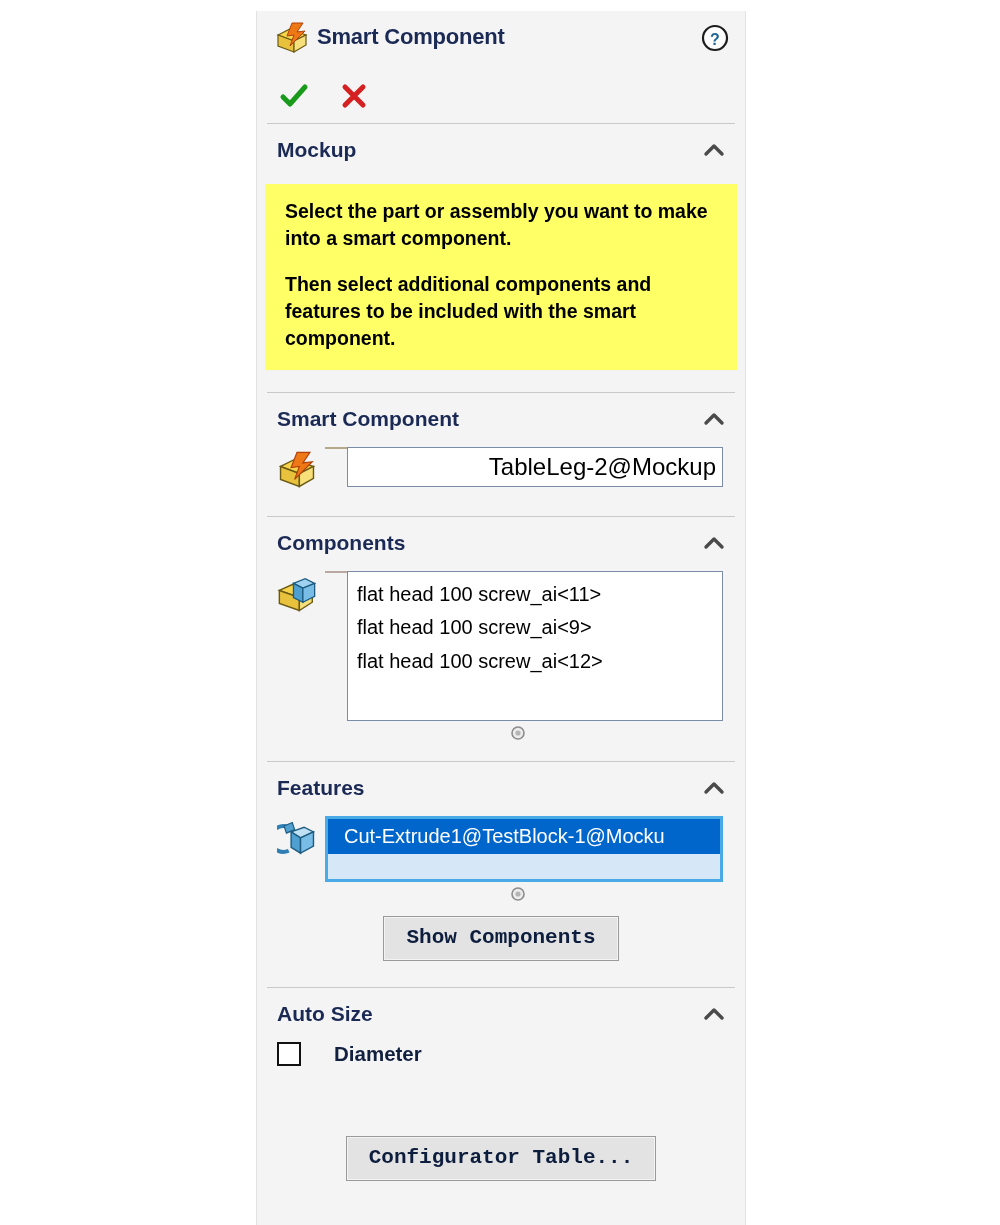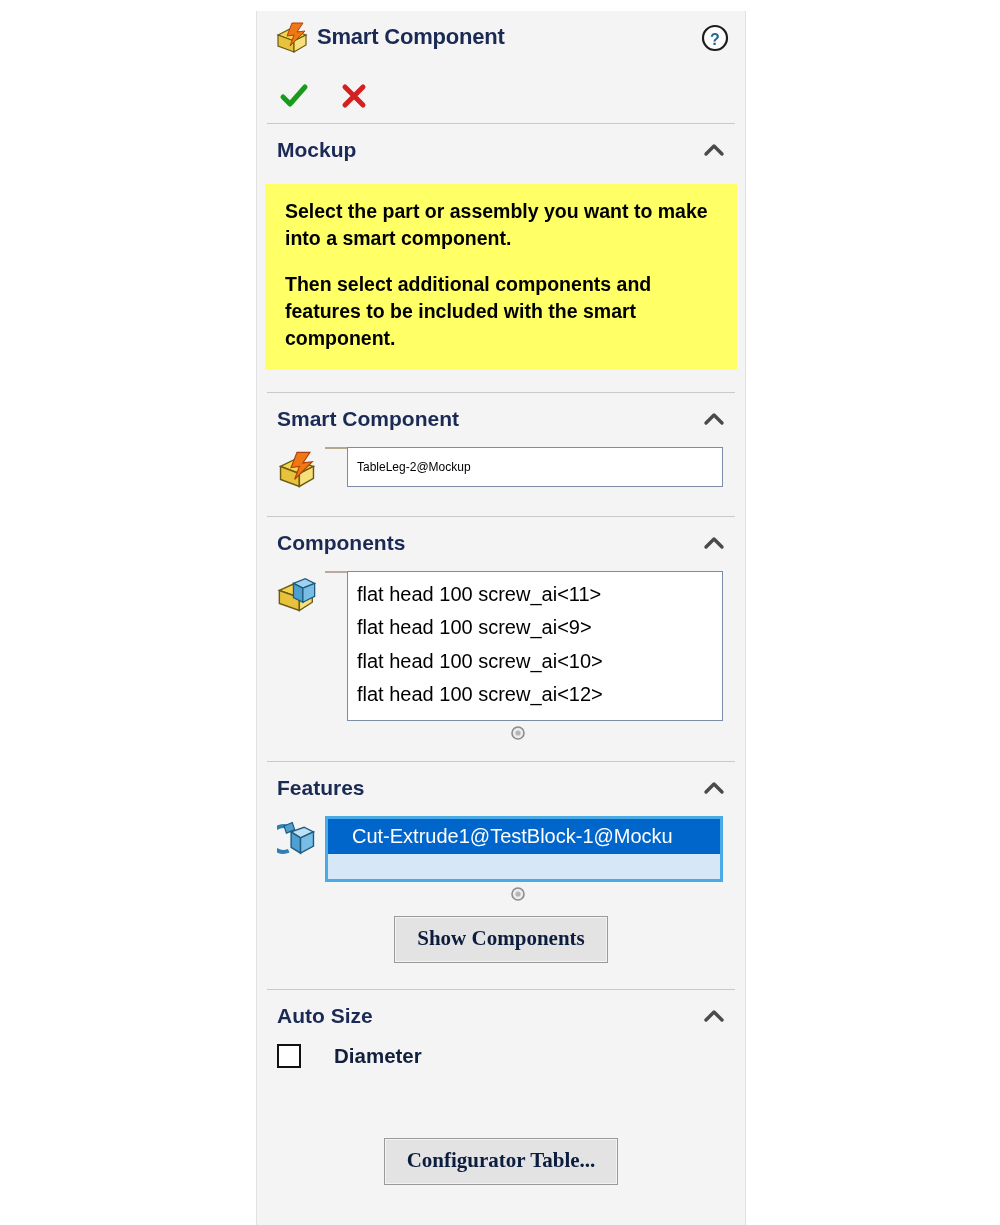--- a/index.html
+++ b/index.html
@@ -127,25 +127,26 @@
   .swatch.pink { background: #ff77bb; border-color: #b9a9a2; }
 
   .txt-field {
     flex: 1;
     height: 40px;
     background: #ffffff;
     border: 1px solid #7a8ca8;
     display: flex;
     align-items: center;
     padding: 0 6px 0 9px;
-    font-size: 12px;
+    font-size: 24px;
     color: #000000;
     cursor: text;
     overflow: hidden;
     white-space: nowrap;
+    justify-content: flex-end;
   }
 
   .list-box {
     flex: 1;
     height: 150px;
     background: #ffffff;
     border: 1px solid #7a8ca8;
     padding: 6px 6px 0 9px;
     overflow: hidden;
   }
@@ -159,21 +160,21 @@
   
   .list-box.focused {
     height: 66px;
     padding: 0;
     border: 3px solid #4aaae5;
     background: #d6e7f7;
   }
   .list-box.focused .list-item.selected {
     background: #0066cc;
     color: #ffffff;
-    padding: 4px 0 5px 24px;
+    padding: 4px 0 5px 16px;
     line-height: 1.3;
     overflow: hidden;
     text-overflow: clip;
   }
 
   
   .grip-wrap {
     display: flex;
     justify-content: center;
     padding-top: 4px;
@@ -184,21 +185,21 @@
   
   .btn-row {
     display: flex;
     justify-content: center;
     padding-top: 14px;
   }
   .push-btn {
     background: #e3e3e3;
     border: 1px solid #9a9a9a;
     box-shadow: inset 0 0 0 1px #f3f3f3;
-    font-family: Liberation Serif, serif;
+    font-family: Liberation Mono, monospace;
     font-size: 21px;
     font-weight: bold;
     color: #0d1d3d;
     padding: 9px 22px 11px 22px;
     cursor: pointer;
   }
 
   
   .chk-row {
     display: flex;
@@ -320,21 +321,20 @@
           <polygon points="19,19 30,13 30,23 19,30" fill="#f7e07a" stroke="#6b5a14" stroke-width="1.2"></polygon>
           <polygon points="14,7 24,3 32,7 22,11" fill="#9ed2f0" stroke="#1d5c80" stroke-width="1.1"></polygon>
           <polygon points="14,7 14,19 22,23 22,11" fill="#4f9fd0" stroke="#1d5c80" stroke-width="1.1"></polygon>
           <polygon points="22,11 32,7 32,18 22,23" fill="#79bde6" stroke="#1d5c80" stroke-width="1.1"></polygon>
         </svg>
       </span>
       <span class="swatch pink"></span>
       <div class="list-box">
         <div class="list-item">flat head 100 screw_ai&lt;11&gt;</div>
         <div class="list-item">flat head 100 screw_ai&lt;9&gt;</div>
-        <div class="list-item">flat head 100 screw_ai&lt;10&gt;</div>
         <div class="list-item">flat head 100 screw_ai&lt;12&gt;</div>
       </div>
     </div>
     <div class="grip-wrap">
       <span class="grip">
         <svg viewBox="0 0 16 16" width="16" height="16">
           <circle cx="8" cy="8" r="6" fill="#ececec" stroke="#8c8c8c" stroke-width="1.6"></circle>
           <circle cx="8" cy="8" r="2.6" fill="#b5b5b5"></circle>
         </svg>
       </span>

